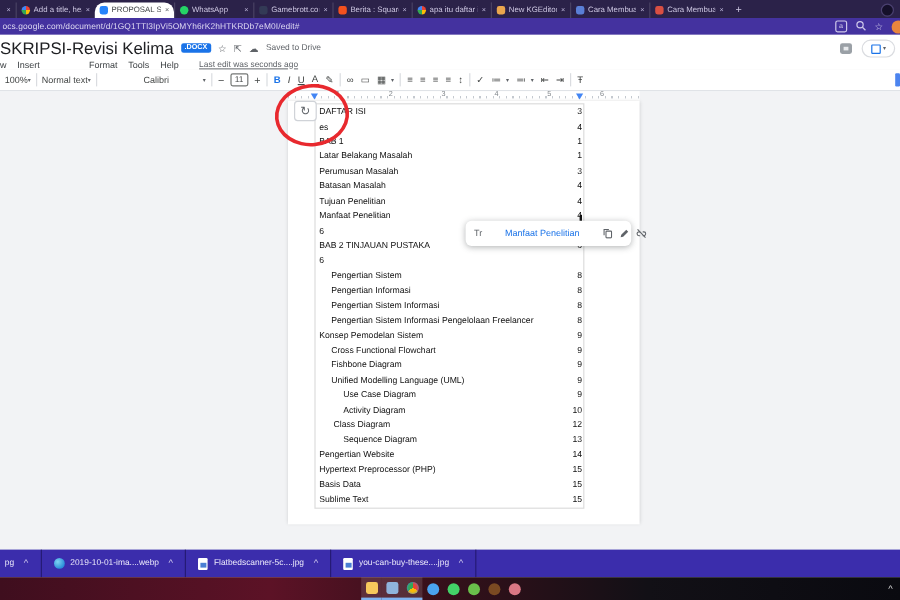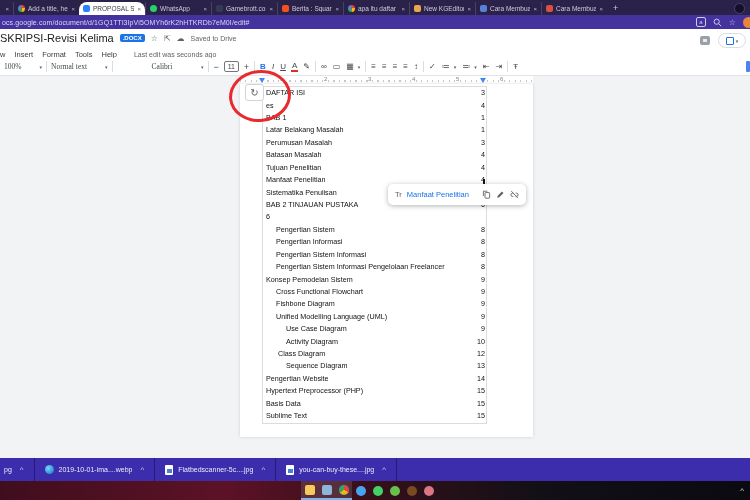--- a/index.html
+++ b/index.html
@@ -26,40 +26,40 @@
   #urlbar{position:absolute;left:0;top:15px;width:750px;height:14px;background:#44329f;display:flex;align-items:center;color:#ded9f2;}
   #urltext{font-size:7px;padding-left:2px;white-space:nowrap;letter-spacing:.1px;}
   #urlicons{margin-left:auto;display:flex;align-items:center;gap:7px;margin-right:0;}
   .ubox{width:8px;height:8px;border:1px solid #cfc9ea;border-radius:2px;color:#cfc9ea;font-size:6px;line-height:8px;text-align:center;}
   .ustar{color:#cfc9ea;font-size:8px;}
   #avatar{width:11px;height:11px;border-radius:50%;background:#e8853d;margin-right:-4px;}
 
   
   #dheader{position:absolute;left:0;top:29px;width:750px;height:21px;background:#fff;}
   #titlerow{position:absolute;left:0;top:3px;display:flex;align-items:center;gap:6px;}
-  #doctitle{font-size:11px;color:#202124;}
+  #doctitle{font-size:14px;color:#202124;}
   #docbadge{background:#1a73e8;color:#fff;font-size:6px;font-weight:bold;padding:1px 3px;border-radius:2px;}
   .hico{color:#5f6368;font-size:8px;}
   #savedtxt{color:#5f6368;font-size:7px;}
   #headright{position:absolute;right:4px;top:4px;display:flex;align-items:center;gap:8px;}
   #commentico{width:10px;height:9px;background:#9aa0a6;border-radius:2px;display:flex;align-items:center;justify-content:center;}
   #commentico div{width:4px;height:3px;background:#e8eaed;}
   #modepill{width:26px;height:13px;border:1px solid #dadce0;border-radius:8px;background:#fff;display:flex;align-items:center;justify-content:center;gap:2px;}
   #modepill .sq{width:6px;height:6px;border:1.5px solid #1a73e8;border-radius:1px;}
   #modepill .arr{font-size:5px;color:#5f6368;}
 
   
   #dmenu{position:absolute;left:0;top:50px;width:750px;height:8px;background:#fff;display:flex;align-items:center;gap:9px;font-size:7.5px;color:#3c4043;}
   #dmenu .mitem{cursor:default;}
   #lastedit{color:#5f6368;text-decoration:underline;margin-left:8px;font-size:7px;}
 
   
   #dtoolbar{position:absolute;left:0;top:58px;width:750px;height:18px;background:#fff;border-bottom:1px solid #e0e3e7;
     display:flex;align-items:center;gap:4px;padding-left:4px;box-sizing:border-box;color:#444746;}
-  .tctl{display:flex;align-items:center;gap:18px;font-size:7.5px;font-family:Liberation Serif, serif;}
+  .tctl{display:flex;align-items:center;gap:0;font-size:7.5px;}
   .tctl .arr{font-size:5px;color:#5f6368;}
   .tsep{width:1px;height:11px;background:#dadce0;}
   #fsizebox{width:13px;height:9px;border:1px solid #747775;border-radius:2px;font-size:7px;display:flex;align-items:center;justify-content:center;}
   .tbtn{font-size:8px;line-height:10px;padding:0 1px;}
   .tbtn.bb{font-weight:bold;color:#1a73e8;}
   .tbtn.it{font-style:italic;}
   .tbtn.un{text-decoration:underline;}
   .tbtn.tc{border-bottom:2px solid #d93025;line-height:8px;}
   .tbtn.arr{font-size:5px;color:#5f6368;margin-left:-2px;}
   .pm{font-size:9px;}
@@ -79,21 +79,21 @@
   #tocrows{position:absolute;left:22px;top:2.5px;width:225px;}
   .trow{height:12.43px;display:flex;align-items:center;font-size:7.2px;color:#111;box-sizing:border-box;}
   .trow.b{font-weight:normal;}
   .trow .tl{flex:1;white-space:nowrap;overflow:hidden;}
   .trow .tp{padding-right:2px;}
   #refreshbtn{position:absolute;left:245px;top:0;width:19px;height:17px;background:#fff;border:1px solid #d0d3d8;border-radius:3px;
     display:flex;align-items:center;justify-content:center;font-size:10px;color:#5f6368;box-sizing:border-box;}
   #redcircle{position:absolute;left:229px;top:-14px;width:56px;height:46px;border:3px solid #e8292e;border-radius:50%;transform:rotate(-6deg);}
   
   #linkcard{position:absolute;left:388px;top:100px;width:138px;height:21px;background:#fff;border-radius:5px;
-    box-shadow:0 1px 5px rgba(60,64,67,.4);display:flex;align-items:center;gap:5px;padding:0 7px;box-sizing:border-box;}
+    box-shadow:0 1px 5px rgba(60,64,67,.4);display:flex;align-items:center;gap:19px;padding:0 7px;box-sizing:border-box;}
   #lc-tr{font-size:7.5px;color:#5f6368;}
   #lc-link{font-size:7.5px;color:#1a73e8;white-space:nowrap;}
   #lc-icons{margin-left:auto;display:flex;gap:5px;}
   #lc-icons svg{display:block;}
   #textcursor{position:absolute;left:483px;top:95px;width:1.5px;height:7px;background:#111;}
   #scrollthumb{position:absolute;right:0;top:-23px;width:4px;height:11px;background:#4c84ef;border-radius:1px;}
 
   
   #downloads{position:absolute;left:0;top:458px;width:750px;height:23px;background:#3b2dac;display:flex;align-items:center;color:#eceafb;}
   .ditem{height:100%;display:flex;align-items:center;gap:5px;padding:0 10px;border-right:1px solid rgba(10,5,50,.45);font-size:7px;white-space:nowrap;}
@@ -207,21 +207,21 @@
       <div id="modepill">
         <div class="sq"></div>
         <span class="arr">▾</span>
       </div>
     </div>
   </div>
 
   <div id="dmenu">
     <div class="mitem" style="display: inline-block;">w</div>
       <div class="mitem" style="display: inline-block;">Insert</div>
-      <div class="mitem" style="display: inline-block;">Format</div>
+      <div class="mitem" style="display: inline-block; margin-left: 32px;">Format</div>
       <div class="mitem" style="display: inline-block;">Tools</div>
       <div class="mitem" style="display: inline-block;">Help</div>
       <span id="lastedit">Last edit was seconds ago</span>
   </div>
 
   <div id="dtoolbar">
     <span class="tctl">
       <span>100%</span>
         <span class="arr">▾</span>
     </span>
@@ -316,21 +316,20 @@
           </div>
           <div class="trow b" style="padding-left: 4px;">
             <div class="tl">Tujuan Penelitian</div>
             <div class="tp">4</div>
           </div>
           <div class="trow b" style="padding-left: 4px;">
             <div class="tl">Manfaat Penelitian</div>
             <div class="tp">4</div>
           </div>
           <div class="trow b" style="padding-left: 4px;">
-            <div class="tl">Sistematika Penulisan</div>
             <div class="tp">6</div>
           </div>
           <div class="trow b" style="padding-left: 4px;">
             <div class="tl">BAB 2 TINJAUAN PUSTAKA</div>
             <div class="tp">6</div>
           </div>
           <div class="trow b" style="padding-left: 4px;">
             <div class="tp">6</div>
           </div>
           <div class="trow" style="padding-left: 14px;">

